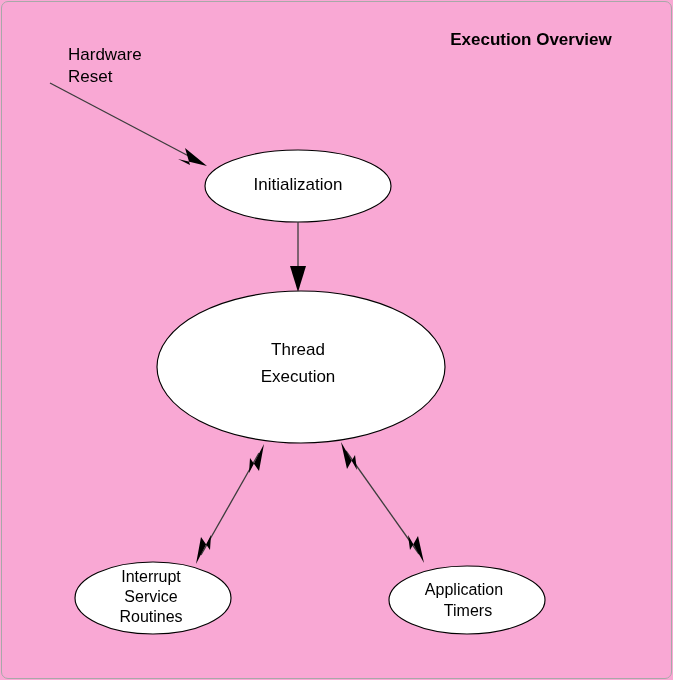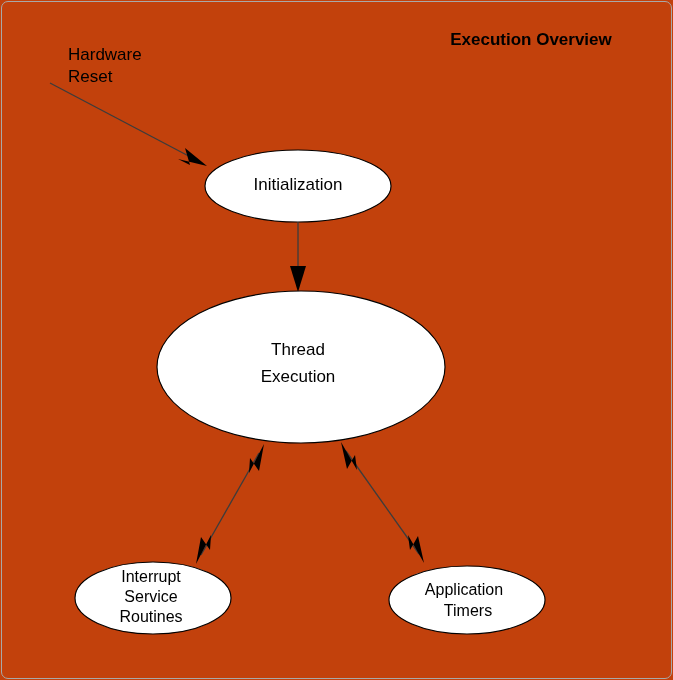--- a/index.html
+++ b/index.html
@@ -7,21 +7,21 @@
     padding: 0;
     background: #ffffff;
   }
   body {
     font-family: "Liberation Sans", sans-serif;
   }
   #page {
     position: relative;
     width: 673px;
     height: 680px;
-    background: #c2410c;
+    background: #f9a8d4;
     box-sizing: border-box;
     overflow: hidden;
   }
   #frame {
     position: absolute;
     left: 1px;
     top: 1px;
     width: 671px;
     height: 678px;
     box-sizing: border-box;

